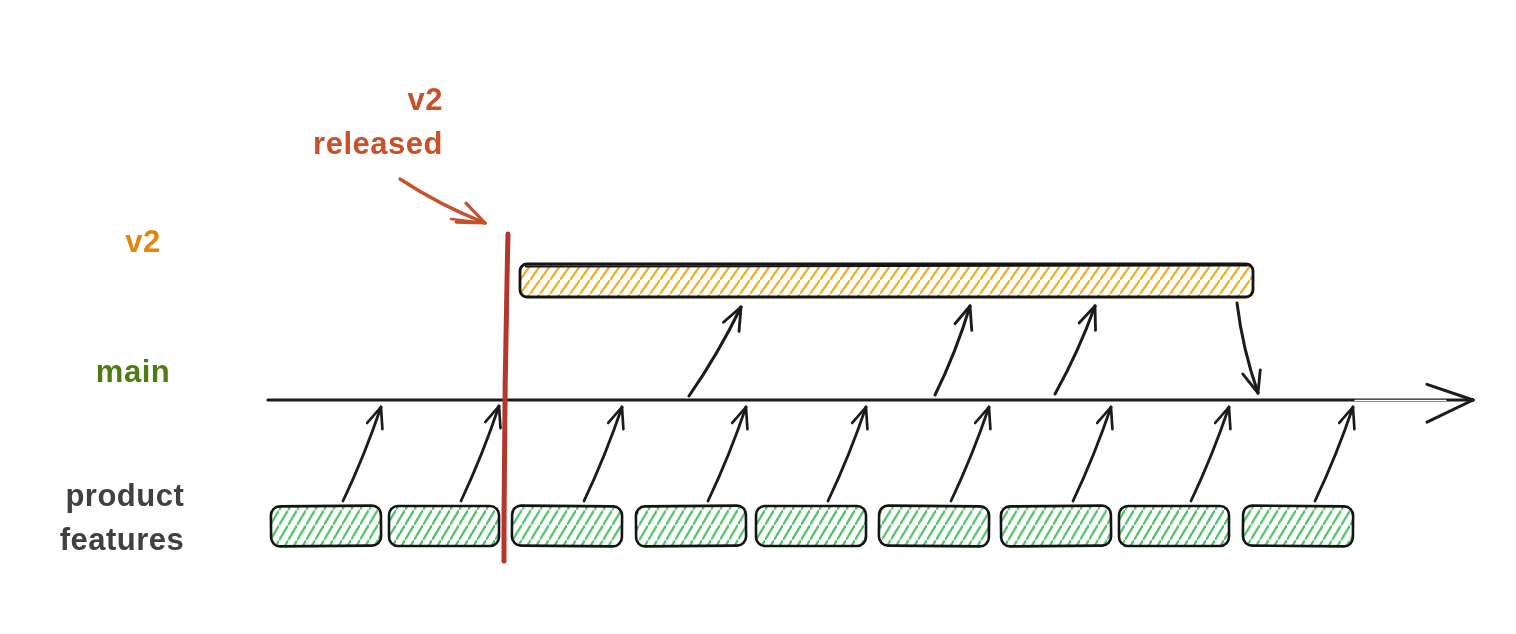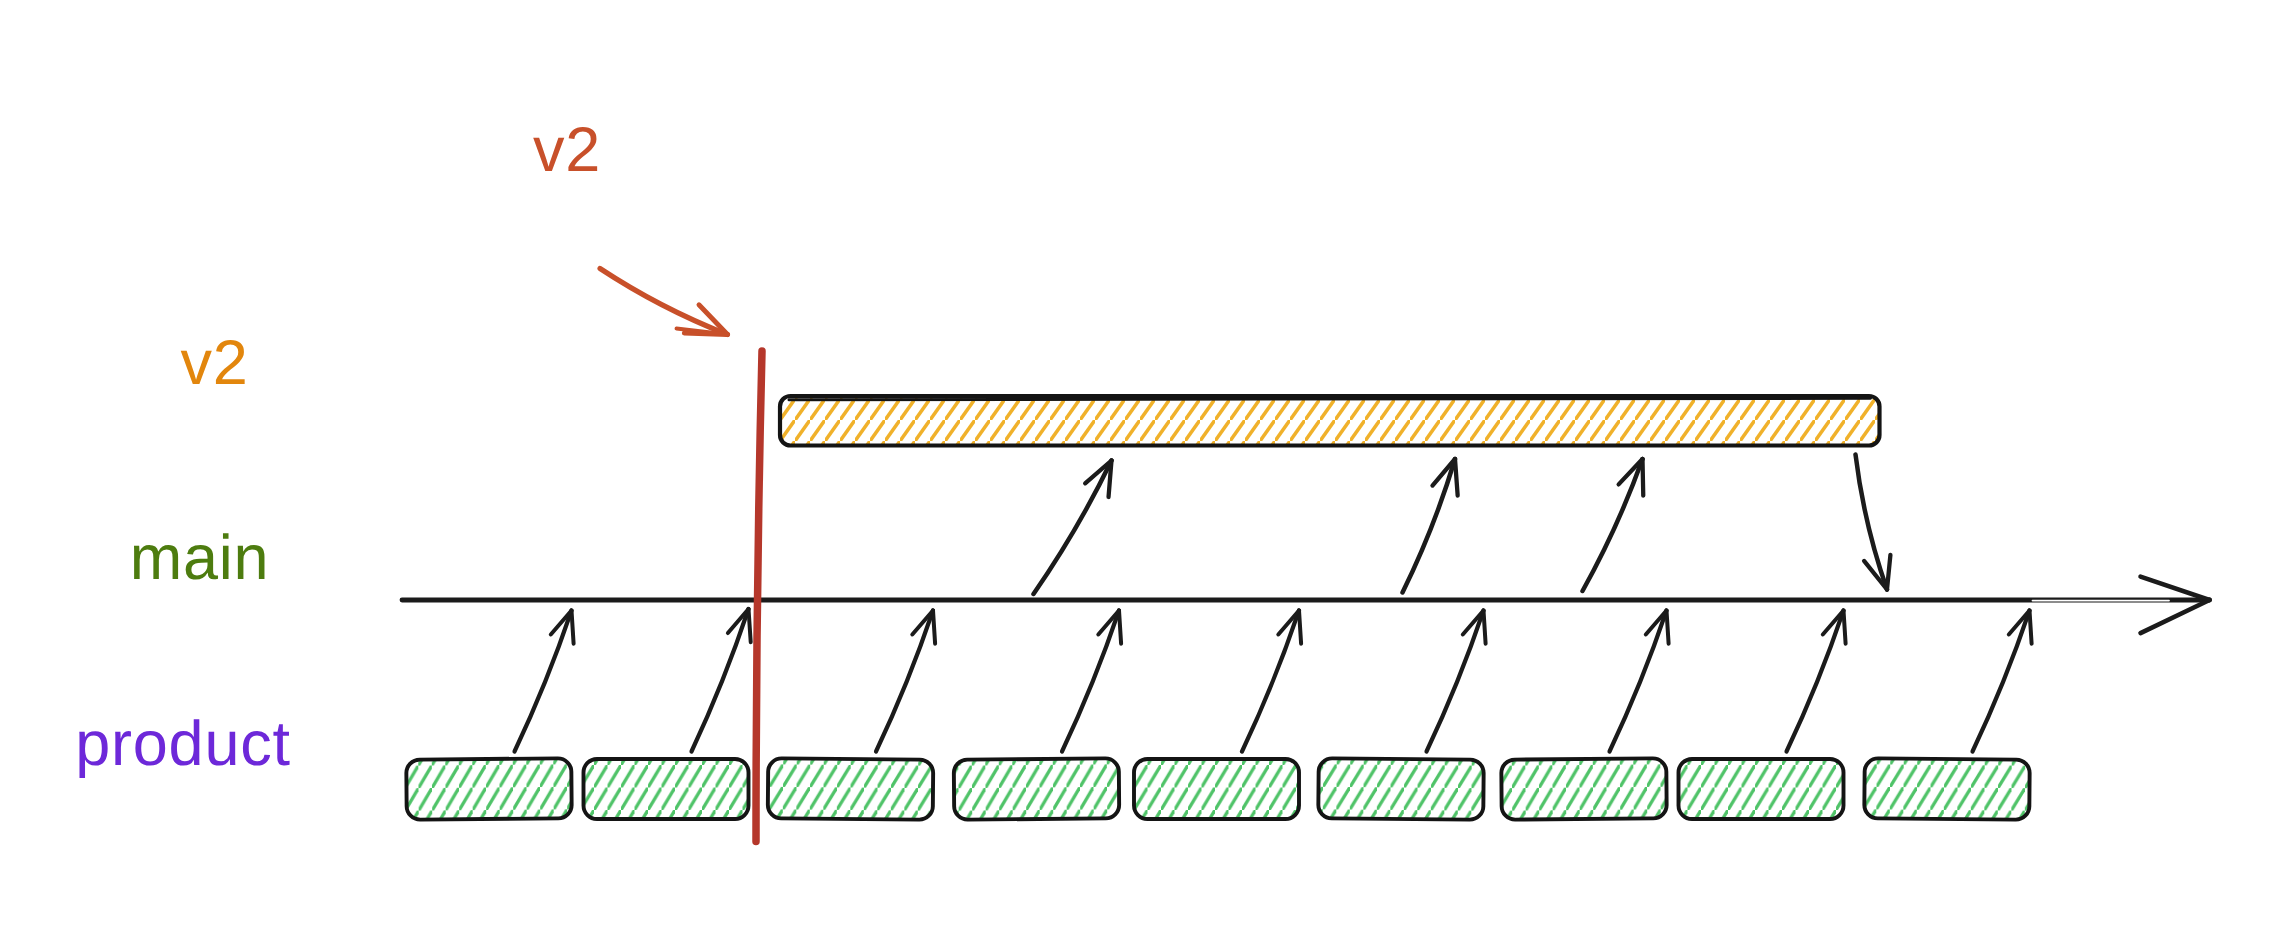--- a/index.html
+++ b/index.html
@@ -8,22 +8,22 @@
     width:1516px;height:634px;
     background:#ffffff;
     font-family:"Liberation Sans","DejaVu Sans",sans-serif;
     overflow:hidden;
   }
   .stage svg{position:absolute;left:0;top:0;}
   .label{
     position:absolute;
     transform:translateX(-50%);
     text-align:right;
-    font-size:42px;
-    font-weight:400;
+    font-size:31px;
+    font-weight:700;
     line-height:44px;
     letter-spacing:.5px;
     white-space:nowrap;
     user-select:none;
   }
   .label span{display:block;}
   .label-released{left:378px;top:78px;}
   .label-upgrade{left:143px;top:220px;}
   .label-main{left:133px;top:350px;}
   .label-features{left:122px;top:474px;}
@@ -132,27 +132,29 @@
       <g>
         <path d="M400,179 Q440.20146437508714,205.44035291176348 485,223" stroke="#c8502a" stroke-width="3.4" fill="none" stroke-linecap="round"></path>
         <path d="M485,223 Q470.5865099695237,222.56536780910739 456.1730199390474,222.13073561821477" stroke="#c8502a" stroke-width="3.23" fill="none" stroke-linecap="round"></path>
         <path d="M485,223 Q475.4869879218379,213.09853540122765 465.9739758436758,203.19707080245527" stroke="#c8502a" stroke-width="3.23" fill="none" stroke-linecap="round"></path>
         <path d="M485,223 Q468,221 451,219" stroke="#c8502a" stroke-width="2.6" fill="none" stroke-linecap="round"></path>
       </g>
     </svg>
 
   <div class="label label-released" style="color: rgb(200, 80, 42);">
     <span>v2</span>
+    <span>released</span>
   </div>
 
   <div class="label label-upgrade" style="color: rgb(226, 134, 13);">
     <span>v2</span>
   </div>
 
   <div class="label label-main" style="color: #4d7c0f;">
     <span>main</span>
   </div>
 
-  <div class="label label-features" style="color: #6d28d9;">
+  <div class="label label-features" style="color: #404040;">
     <span>product</span>
+    <span>features</span>
   </div>
 
 </div>
 
 </body></html>

